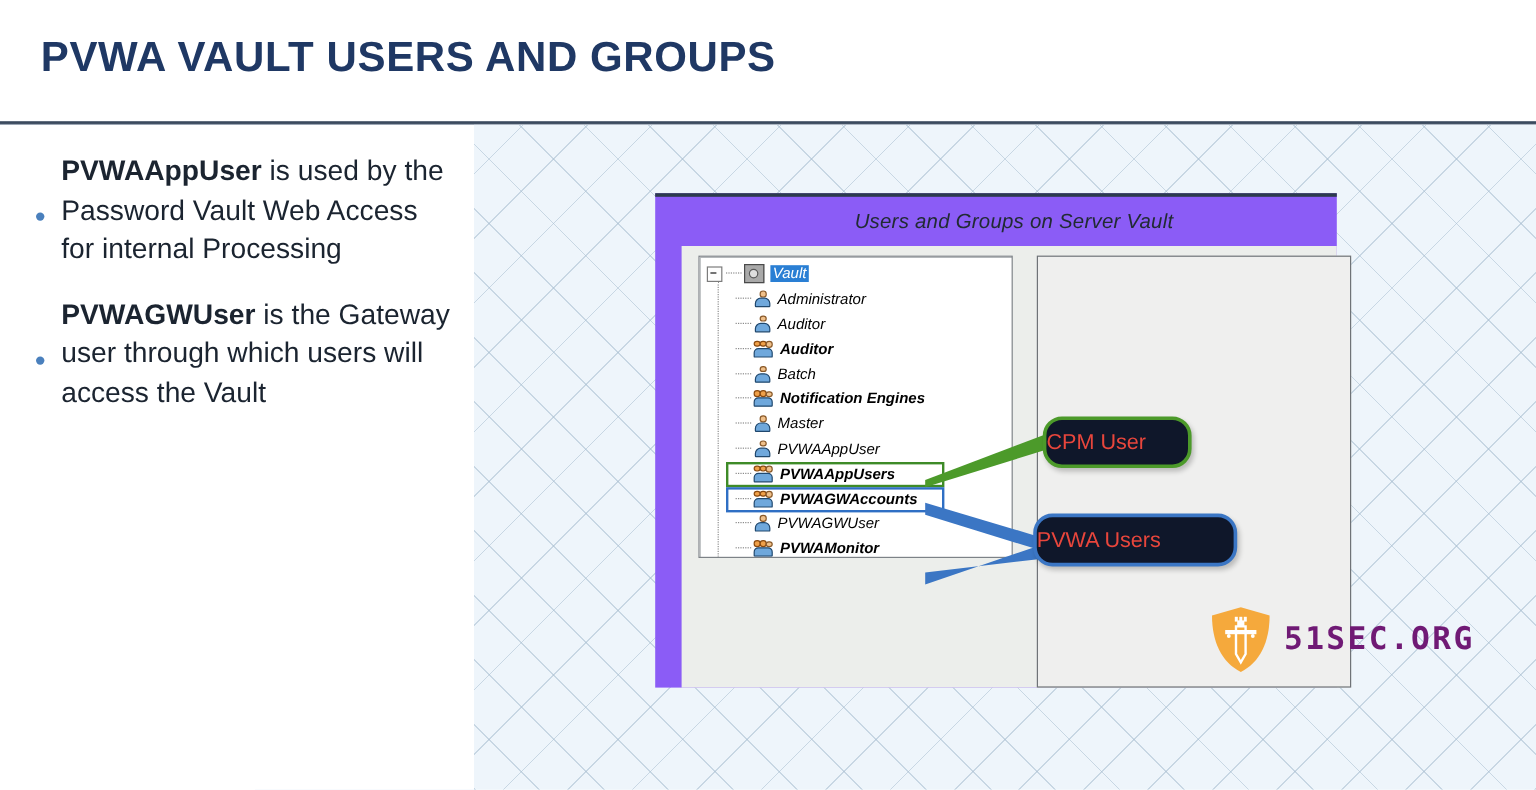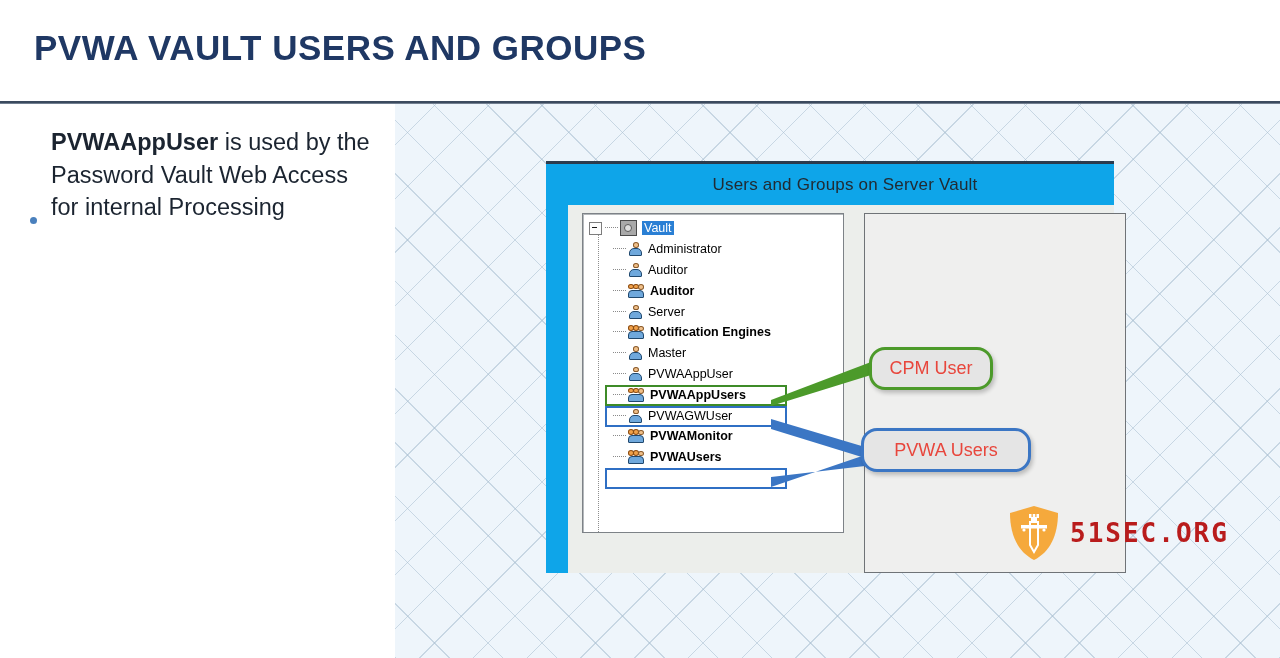--- a/index.html
+++ b/index.html
@@ -37,21 +37,21 @@
 
   
   #bullets {
     position: absolute;
     left: 22px;
     top: 126px;
     width: 370px;
   }
   .bullet-row {
     display: flex;
-    align-items: flex-end;
+    align-items: center;
     margin-bottom: 22px;
   }
   .bullet-dot {
     flex: 0 0 auto;
     width: 7px;
     height: 7px;
     border-radius: 50%;
     background: #4a80bd;
     margin: 12px 14px 0 8px;
   }
@@ -83,23 +83,24 @@
     overflow: hidden;
   }
 
   
   #vault-dialog {
     position: absolute;
     left: 546px;
     top: 161px;
     width: 568px;
     height: 412px;
-    background: #0ea5e9;
+    background: #8b5cf6;
     border-top: 3px solid #2c3b4d;
     box-sizing: border-box;
+    font-style: italic;
   }
   #dialog-titlebar {
     position: absolute;
     left: 0;
     top: 0;
     width: 100%;
     height: 41px;
     display: flex;
     align-items: center;
     justify-content: center;
@@ -120,21 +121,21 @@
     padding: 7px 0 0 7px;
     box-sizing: border-box;
   }
 
   
   #tree-pane {
     position: absolute;
     left: 14px;
     top: 8px;
     width: 262px;
-    height: 320px;
+    height: 252px;
     background: #ffffff;
     border: 1px solid #7d8287;
     box-shadow: inset 1px 1px 0 #b4b8bb;
     box-sizing: border-box;
     overflow: hidden;
     padding: 4px 0 0 4px;
   }
   
   #detail-pane {
     position: absolute;
@@ -291,25 +292,25 @@
     height: 21px;
     box-sizing: border-box;
     pointer-events: none;
   }
   .hl-green { border: 2.5px solid #3e8b28; }
   .hl-blue  { border: 2.5px solid #2f6fc4; }
 
   
   .callout {
     position: absolute;
-    background: #e5e5e5;
+    background: #0f172a;
     border-radius: 16px;
     display: flex;
     align-items: center;
-    justify-content: center;
+    justify-content: flex-start;
     font-size: 18px;
     color: #e8463c;
     box-shadow: 2px 3px 4px rgba(0,0,0,0.22);
     box-sizing: border-box;
   }
   #callout-cpm {
     left: 869px; top: 347px; width: 124px; height: 43px;
     border: 3px solid #4c9a2a;
   }
   #callout-pvwa {
@@ -323,34 +324,38 @@
     position: absolute;
     left: 1008px; top: 505px;
     display: flex; align-items: center;
   }
   #wm-shield { width: 52px; height: 56px; margin-right: 10px; }
   #wm-text {
     font-family: "DejaVu Sans Mono", monospace;
     font-size: 26px;
     font-weight: bold;
     letter-spacing: 2px;
-    color: #b91c1c;
+    color: #701a75;
   }
 </style>
 </head>
 <body>
 
 <div id="slide-title">PVWA VAULT USERS AND GROUPS</div>
 <div id="title-rule"></div>
 
 <div id="bullets">
   <div class="bullet-row">
     <span class="bullet-dot"></span>
     <div class="bullet-text"><b>PVWAAppUser</b><span> is used by the Password Vault Web Access for internal Processing</span></div>
   </div>
+  <div class="bullet-row">
+    <span class="bullet-dot"></span>
+    <div class="bullet-text"><b>PVWAGWUser</b><span> is the Gateway user through which users will access the Vault</span></div>
+  </div>
 </div>
 
 <div id="hatch-panel"></div>
 
 <div id="vault-dialog">
   <div id="dialog-titlebar">
     <span id="dialog-title-text">Users and Groups on Server Vault</span>
   </div>
   <div id="dialog-body">
 
@@ -392,21 +397,21 @@
           </span>
         <span class="tree-label">Auditor</span>
       </div>
 
       <div class="tree-row child">
         <span class="dotline"></span>
         <span class="ic ic-user">
             <i class="head"></i>
             <i class="body"></i>
           </span>
-        <span class="tree-label">Server</span>
+        <span class="tree-label">Batch</span>
       </div>
 
       <div class="tree-row child group">
         <span class="dotline"></span>
         <span class="ic ic-group">
             <i class="gh1"></i>
             <i class="gh2"></i>
             <i class="gh3"></i>
             <i class="gb"></i>
           </span>
@@ -437,20 +442,30 @@
         <span class="dotline"></span>
         <span class="ic ic-group">
             <i class="gh1"></i>
             <i class="gh2"></i>
             <i class="gh3"></i>
             <i class="gb"></i>
           </span>
         <span class="tree-label">PVWAAppUsers</span>
       </div>
 
+      <div class="tree-row child group">
+        <span class="dotline"></span>
+        <span class="ic ic-group">
+            <i class="gh1"></i>
+            <i class="gh2"></i>
+            <i class="gh3"></i>
+            <i class="gb"></i>
+          </span>
+        <span class="tree-label">PVWAGWAccounts</span>
+      </div>
 
       <div class="tree-row child">
         <span class="dotline"></span>
         <span class="ic ic-user">
             <i class="head"></i>
             <i class="body"></i>
           </span>
         <span class="tree-label">PVWAGWUser</span>
       </div>
 

